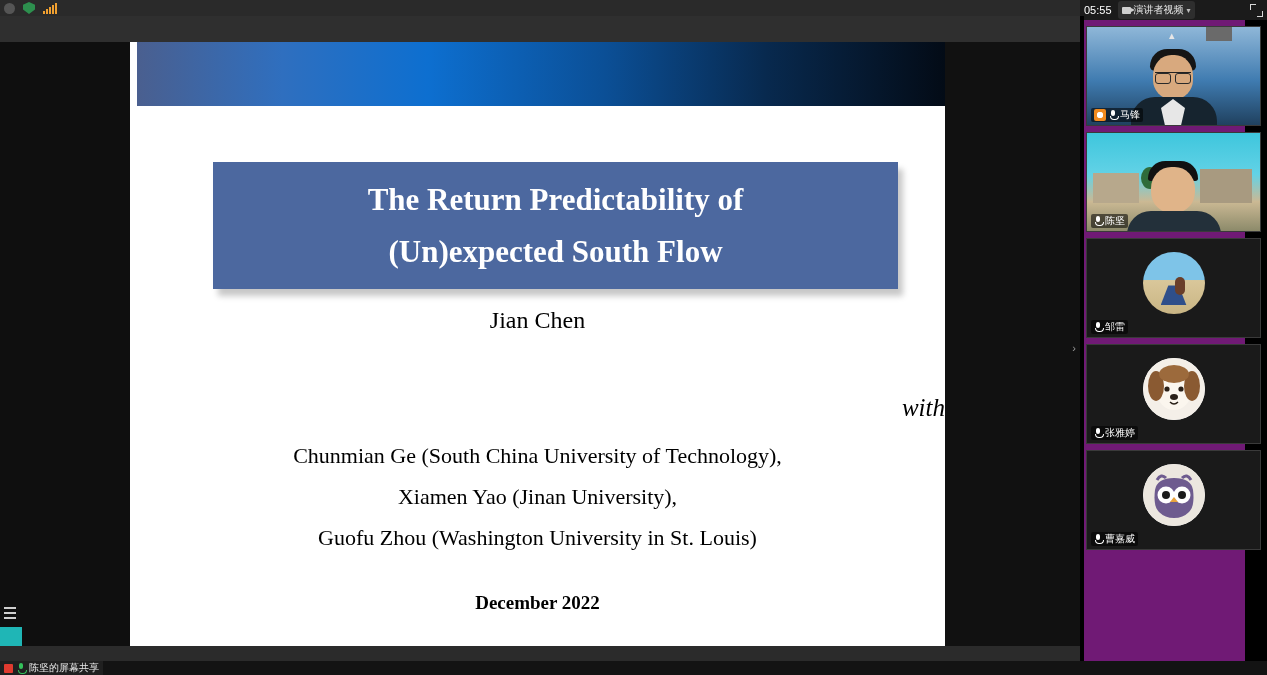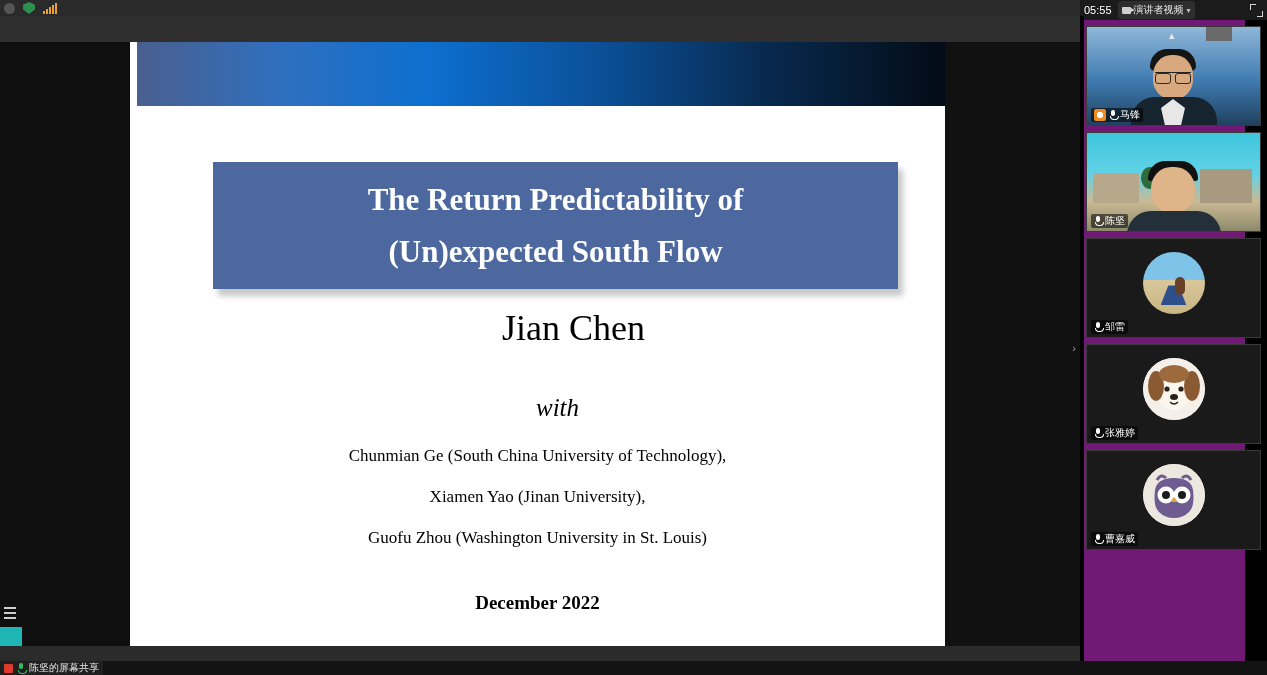--- a/index.html
+++ b/index.html
@@ -82,29 +82,29 @@
     box-shadow: 5px 7px 6px rgba(0,0,0,0.22);
     display: flex; flex-direction: column; align-items: center; justify-content: center; margin-top: 22px;
   }
   .title-box .line {
     font-family: "Liberation Serif", serif;
     font-weight: bold; color: #ffffff; font-size: 31px; line-height: 52px;
     text-align: center;
   }
   .author {
     position: absolute; left: 0; top: 265px; width: 815px; text-align: center;
-    font-family: "Liberation Serif", serif; font-size: 36px; color: #000; margin-left: 36px;
+    font-family: "Liberation Serif", serif; font-size: 24px; color: #000;
   }
   .with {
-    position: absolute; left: 0; top: 352px; width: 815px; text-align: center;
+    position: absolute; left: 0; top: 352px; width: 815px; text-align: right;
     font-family: "Liberation Serif", serif; font-size: 25px; font-style: italic; color: #000; padding-left: 40px;
   }
   .coauthors {
     position: absolute; left: 0; top: 393px; width: 815px; text-align: center;
-    font-family: "Liberation Serif", serif; font-size: 17px; color: #000; line-height: 41px;
+    font-family: "Liberation Serif", serif; font-size: 22px; color: #000; line-height: 41px;
   }
   .slide-date {
     position: absolute; left: 0; top: 550px; width: 815px; text-align: center;
     font-family: "Liberation Serif", serif; font-size: 19px; font-weight: bold; color: #000;
   }
   .slide-footer {
     position: absolute; left: 0; bottom: 0; width: 815px; height: 22px;
     display: flex; font-family: "Liberation Serif", serif; font-size: 11.5px; color: #ffffff;
   }
   .slide-footer .f-left {

